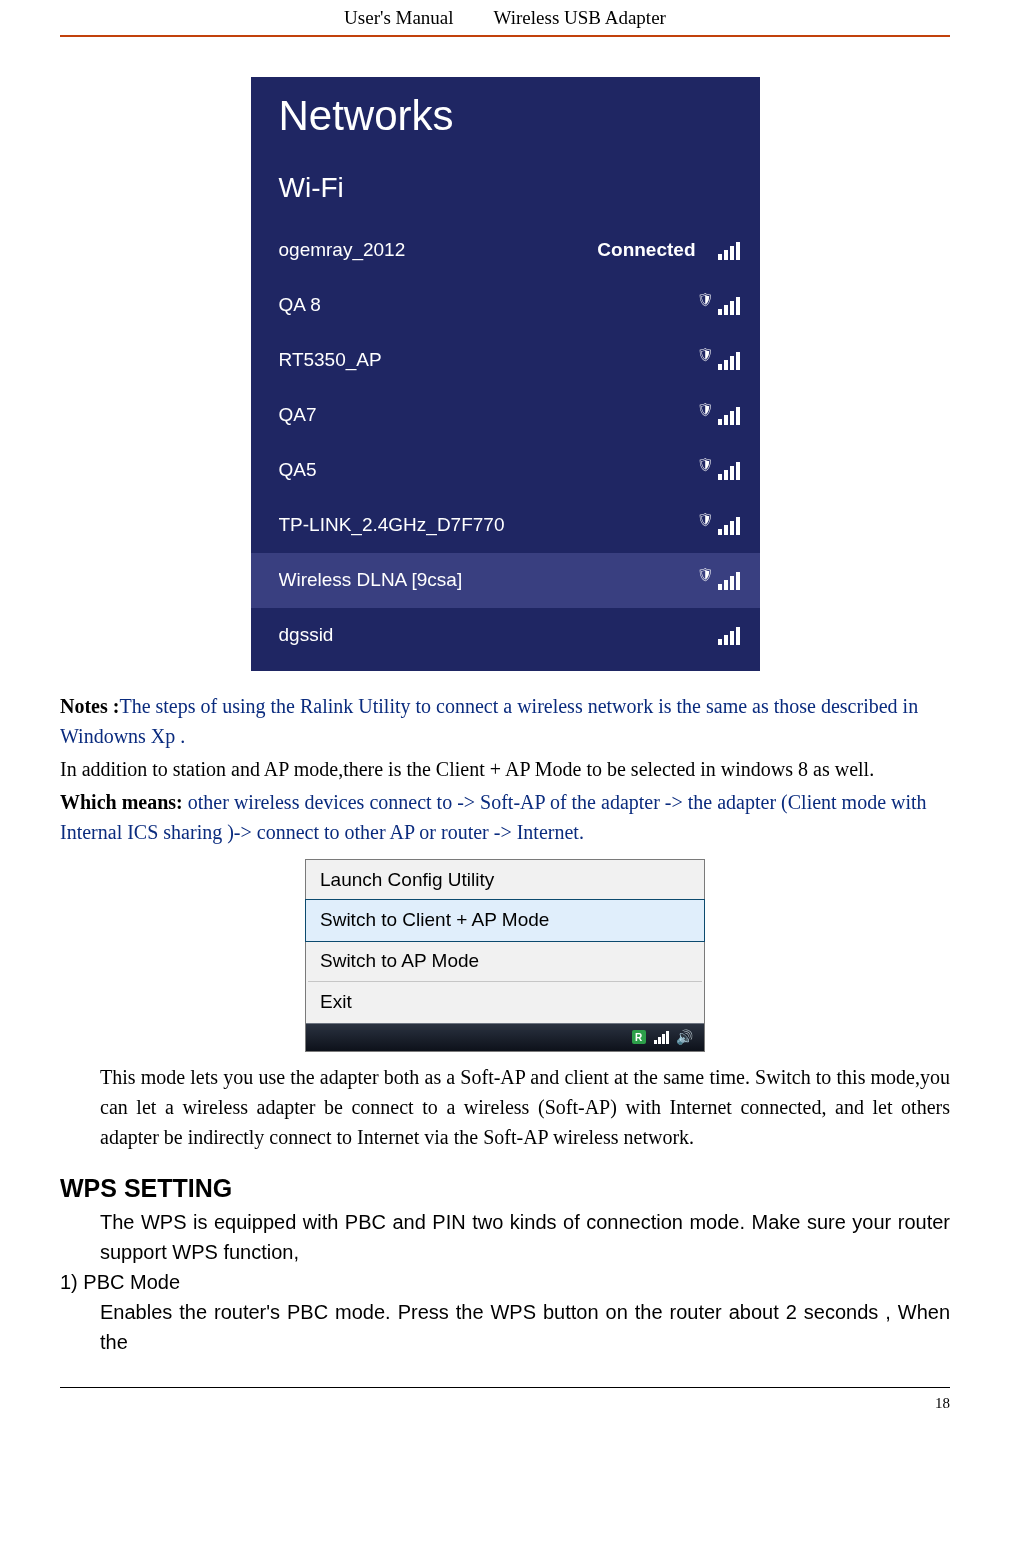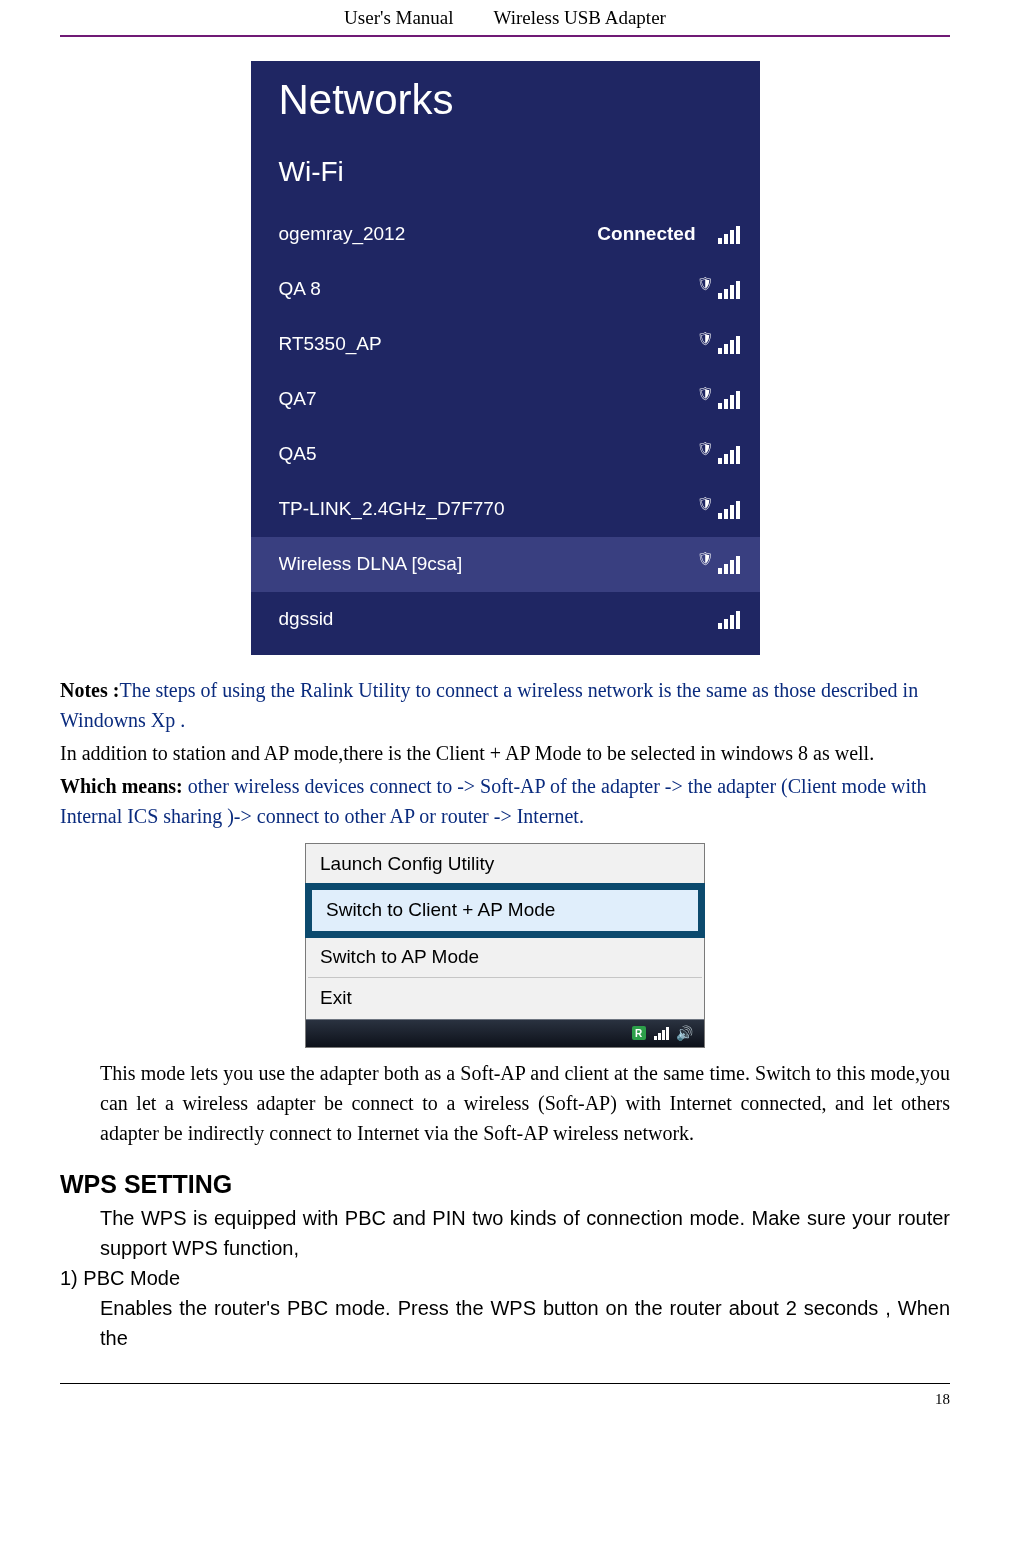--- a/index.html
+++ b/index.html
@@ -11,22 +11,22 @@
       color: #000;
       line-height: 1.5;
     }
     .page {
       padding: 4px 60px 20px 60px;
     }
     .header-line {
       text-align: center;
       font-size: 19px;
       padding-bottom: 2px;
-      border-bottom: 2px solid #701a75;
-      margin-bottom: 24px;
+      border-bottom: 2px solid #c2410c;
+      margin-bottom: 40px;
     }
     .header-gap { display:inline-block; width:40px; }
 
     
     .networks-panel {
       width: 509px;
       margin: 0 auto 20px auto;
       background: #1f2663;
       color: #fff;
       padding: 18px 0 8px 0;
@@ -68,21 +68,21 @@
 
     
     .body-text { margin-top: 20px; }
     .body-text p { margin-bottom: 3px; }
     .blue { color: #0a2b7e; }
     .bold { font-weight: bold; }
 
     
     .ctx-wrap { width:400px; margin: 12px auto 10px auto; border:1px solid #7a7a7a; background:#f1f1f1; font-family: Liberation Sans, sans-serif; font-size:19px;}
     .ctx-item { padding: 6px 14px; }
-    .ctx-item.hl { background:#e0eefb; border:7px solid #0c4a6e; margin:-1px; position:relative;}
+    .ctx-item.hl { background:#e0eefb; border:1px solid #0c4a6e; margin:-1px; position:relative;}
     .ctx-sep { height:1px; background:#c6c6c6; margin:0 2px;}
     .ctx-taskbar {
       height:28px;
       background: linear-gradient(#2a3240,#0d111a);
       display:flex; align-items:center; justify-content:flex-end;
       gap:8px; padding:0 10px;
       color:#fff; font-size:13px;
       border-top:1px solid #6d7480;
     }
     .tb-sig { display:flex; align-items:flex-end; gap:1px;}

